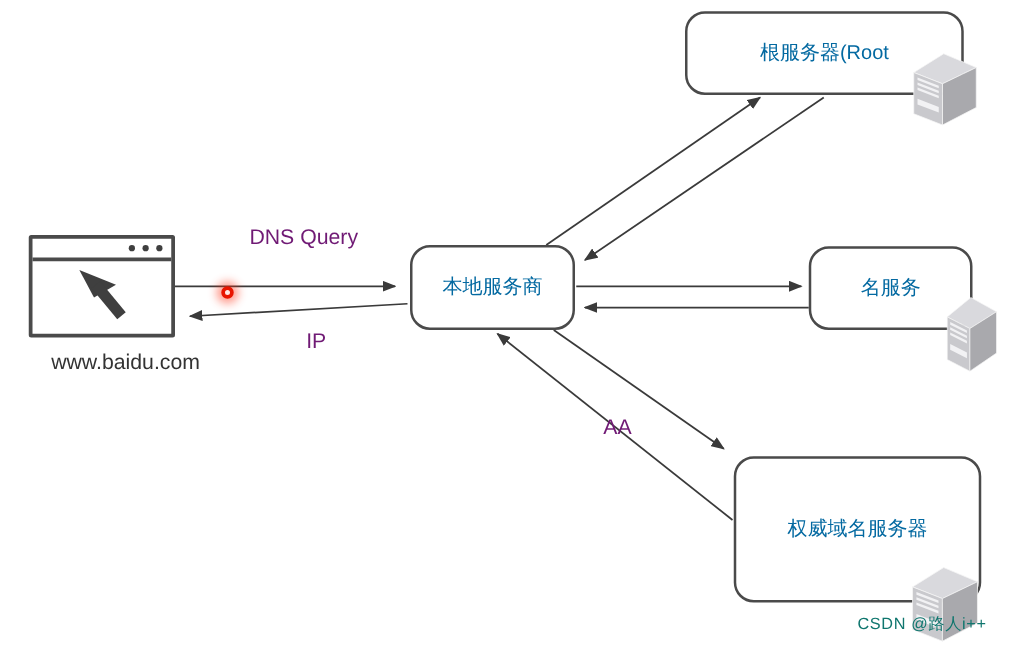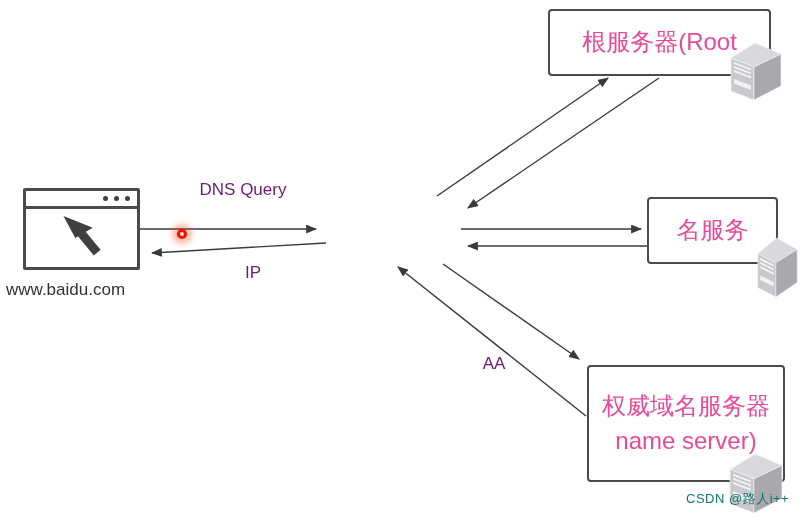--- a/index.html
+++ b/index.html
@@ -1,44 +1,44 @@
 <!DOCTYPE html>
 <html><head>
 <meta charset="utf-8">
 <style>
   html,body{margin:0;padding:0;background:#fff;}
   body{width:812px;height:517px;position:relative;overflow:hidden;
        font-family:"Liberation Sans","DejaVu Sans",sans-serif;color:#333;}
   .canvas{position:absolute;inset:0;}
   .arrow-layer{position:absolute;left:0;top:0;z-index:1;}
-  .node{position:absolute;z-index:2;background:#fff;border:2px solid #4a4a4a;border-radius:4px;
+  .node{position:absolute;z-index:2;background:#fff;border:2px solid #4a4a4a;border-radius:16px;
         display:flex;flex-direction:column;align-items:center;justify-content:center;
-        font-size:24px;line-height:1.35;color:#ec4899;text-align:center;box-sizing:border-box;}
+        font-size:16px;line-height:1.35;color:#0369a1;text-align:center;box-sizing:border-box;}
   .edge-label{position:absolute;z-index:2;font-size:17px;color:#701a75;text-align:center;}
-  .client-label{position:absolute;z-index:2;font-size:17px;color:#333;text-align:left;}
+  .client-label{position:absolute;z-index:2;font-size:17px;color:#333;text-align:right;}
   .browser{position:absolute;left:23px;top:188px;width:117px;height:82px;z-index:2;
            border:3px solid #4a4a4a;border-radius:2px;background:#fff;box-sizing:border-box;}
   .browser .titlebar{height:18px;border-bottom:3px solid #4a4a4a;display:flex;align-items:center;
            justify-content:flex-end;gap:6px;padding-right:7px;box-sizing:border-box;}
   .browser .dot{width:5px;height:5px;border-radius:50%;background:#3f3f3f;}
   .browser .content{position:relative;height:55px;}
   .cursor-svg{position:absolute;left:36px;top:4px;}
   .server-icon{position:absolute;z-index:3;}
   .click-dot{position:absolute;left:177px;top:229px;width:10px;height:10px;z-index:3;
              border:3px solid #e81500;border-radius:50%;background:#ffe9e4;box-sizing:border-box;
              box-shadow:0 0 7px 4px rgba(255,45,15,0.45);}
   .watermark{position:absolute;left:686px;top:490px;z-index:4;font-size:13px;color:#0f766e;
              letter-spacing:0.5px;white-space:nowrap;}
   .n-local{left:328px;top:196px;width:132px;height:68px;}
   .n-root{left:548px;top:9px;width:223px;height:67px;}
   .n-tld{left:647px;top:197px;width:131px;height:67px;}
   .n-auth{left:587px;top:365px;width:198px;height:117px;line-height:1.45;}
   .l-dns{left:183px;top:180px;width:120px;}
   .l-ip{left:233px;top:263px;width:40px;}
-  .l-aa{left:472px;top:354px;width:44px;}
+  .l-aa{left:472px;top:332px;width:44px;}
   .l-client{left:6px;top:280px;width:154px;}
 </style>
 </head>
 <body>
 
 <div class="canvas">
 
   <svg class="arrow-layer" width="812" height="517" viewBox="0 0 812 517">
     <defs>
       <marker id="ah" viewBox="0 0 10 8" refX="9" refY="4" markerWidth="11" markerHeight="9" markerUnits="userSpaceOnUse" orient="auto">
@@ -72,32 +72,34 @@
   </div>
 
   <div class="client-label l-client">www.baidu.com</div>
 
   <div class="click-dot"></div>
 
   <div class="edge-label l-dns">DNS Query</div>
   <div class="edge-label l-ip">IP</div>
   <div class="edge-label l-aa">AA</div>
 
+  <div class="node n-local">
+    <span>本地服务商</span>
+  </div>
 
   <div class="node n-root">
     <span>根服务器(Root</span>
   </div>
 
   <div class="node n-tld">
     <span>名服务</span>
   </div>
 
   <div class="node n-auth">
     <span>权威域名服务器</span>
-    <span>name server)</span>
   </div>
 
   <svg class="server-icon" style="left:730px;top:42px;" width="52" height="60" viewBox="0 0 52 60">
     <polygon points="25,1 51,12 24,25 1,16" fill="#d9d9dd" stroke="#f5f5f5" stroke-width="0.6"></polygon>
     <polygon points="1,16 24,25 24,58 1,49" fill="#c9c9cd" stroke="#f5f5f5" stroke-width="0.6"></polygon>
     <polygon points="24,25 51,12 51,44 24,58" fill="#a9a9ad" stroke="#f5f5f5" stroke-width="0.6"></polygon>
     <polygon points="4,20 21,26.5 21,28.5 4,22" fill="#f2f2f4"></polygon>
     <polygon points="4,24 21,30.5 21,32.5 4,26" fill="#f2f2f4"></polygon>
     <polygon points="4,28 21,34.5 21,36.5 4,30" fill="#f2f2f4"></polygon>
     <polygon points="4,37 21,43.5 21,48 4,41.5" fill="#f2f2f4"></polygon>

